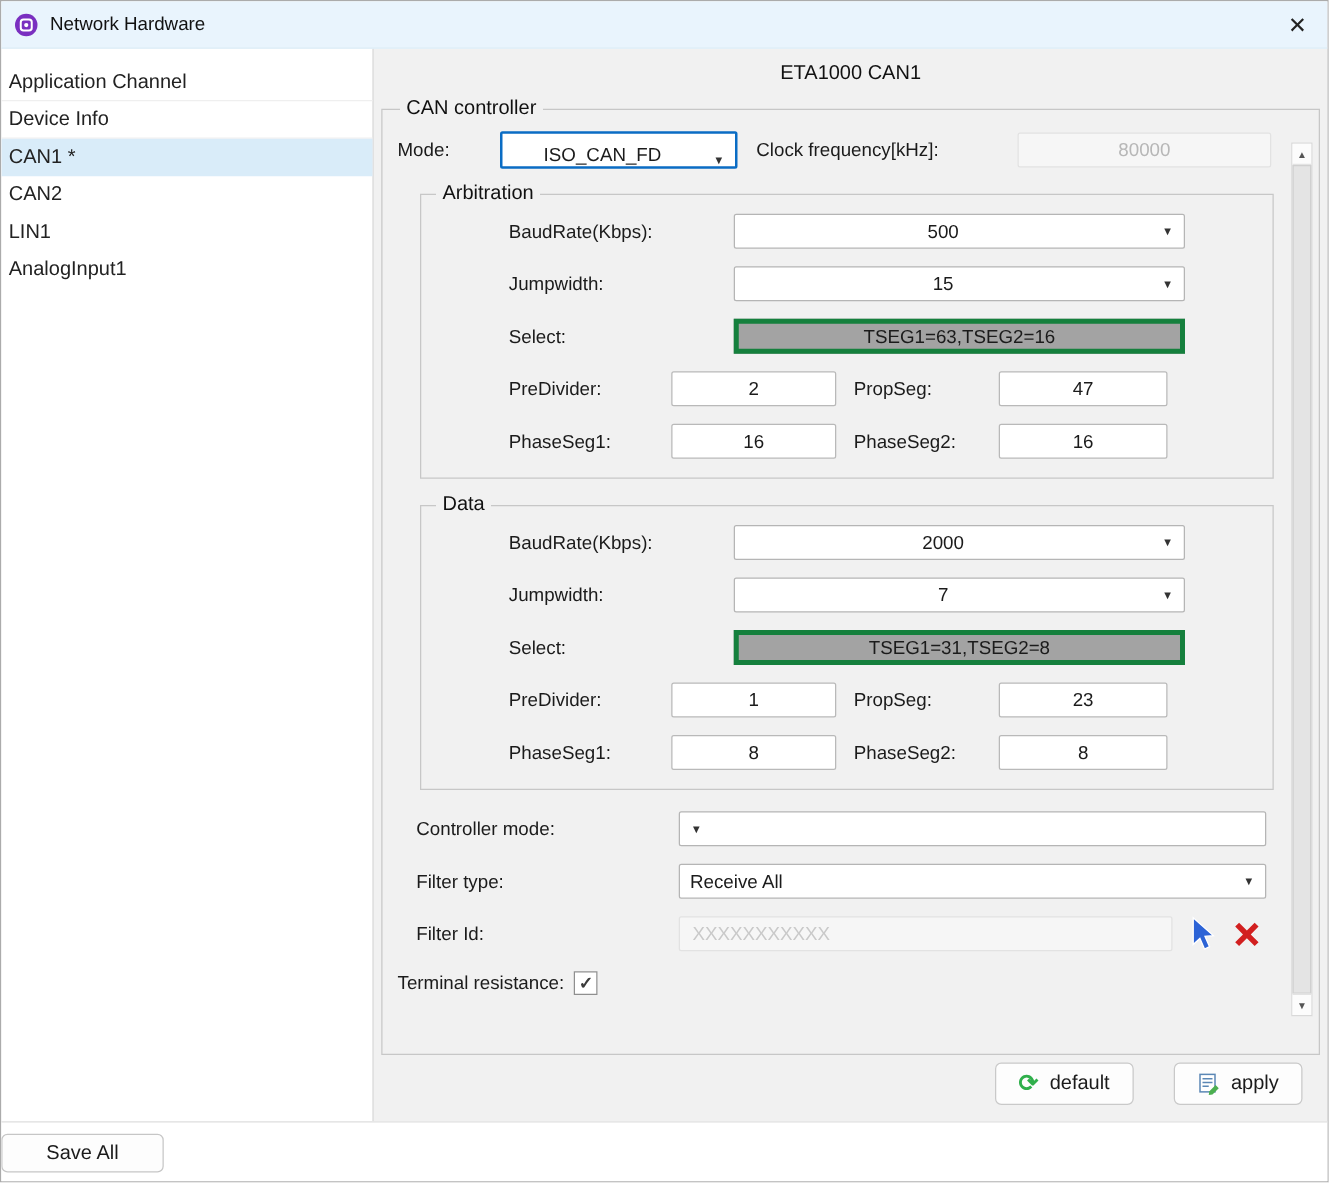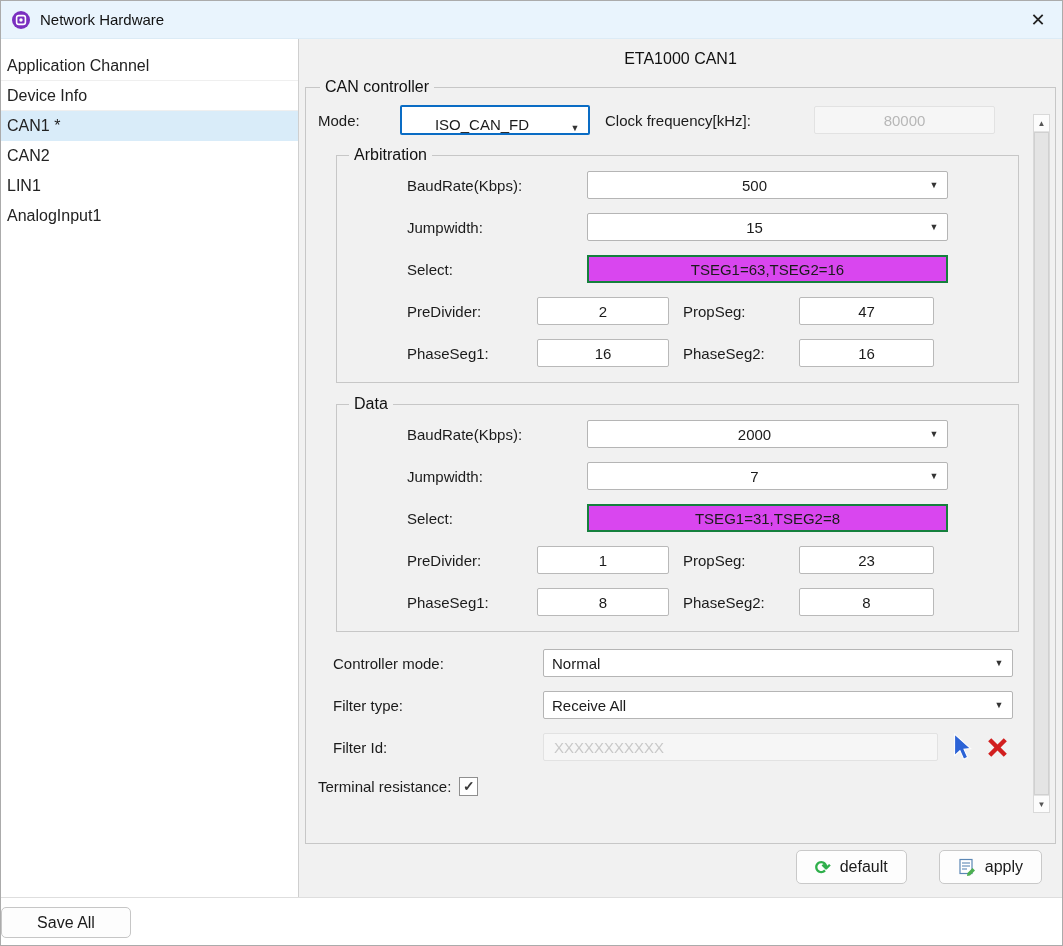--- a/index.html
+++ b/index.html
@@ -61,25 +61,25 @@
            display:flex; align-items:center; cursor:default; }
   .combo .val { flex:1; text-align:center; font-size:15px; padding:0 2px; white-space:nowrap; overflow:hidden; }
   .combo.left .val { text-align:left; padding-left:8px; }
   .combo .arrow { width:26px; text-align:center; font-size:9px; color:#333; flex:0 0 26px; }
   .combo.accent { border:2px solid #0a6cc4; height:30px;align-items:flex-end; }
   .w190 { width:190px; } .w347 { width:361px; } .w470 { width:470px; }
 
   
   input.field { height:28px; border:1px solid #b9b9b9; background:#fff; text-align:center;
                 font-size:15px; font-family:inherit; color:#1b1b1b; border-radius:2px; }
-  .w132 { width:132px; } .w135 { width:135px; } .w193 { width:181px; } .w395 { width:395px; }
+  .w132 { width:132px; } .w135 { width:135px; } .w193 { width:203px; } .w395 { width:395px; }
   input.dis { background:#f6f6f6; border:1px solid #e2e2e2; color:#b7b7b7; }
   input.idfield { text-align:left; padding-left:10px; }
   input::placeholder { color:#c9c9c9; }
-  .readonly { height:28px; background:#d946ef; border:2px solid #15803d; display:flex;
+  .readonly { height:28px; background:#a3a3a3; border:4px solid #15803d; display:flex;
               align-items:center; justify-content:center; font-size:15px; color:#1b1b1b; }
 
   
   .filter-icons { display:flex; align-items:center; margin-left:8px; gap:6px; }
   .icon-btn { width:30px; height:30px; display:flex; align-items:center; justify-content:center; cursor:default; }
 
   
   .checkbox { width:19px; height:19px; border:1px solid #8f8f8f; background:#fff; margin-left:8px;
               display:inline-flex; align-items:center; justify-content:center; font-size:14px;
               font-weight:bold; color:#3b3b3b; cursor:default; }
@@ -226,21 +226,20 @@
             <span class="lbl lbl-b">PhaseSeg1:</span>
             <input class="field w132" value="8" style="">
             <span class="lbl lbl-c">PhaseSeg2:</span>
             <input class="field w135" value="8" style="">
           </div>
         </fieldset>
 
         <div class="row ctl-row" style="margin-top:10px;">
           <span class="lbl ctl-lbl">Controller mode:</span>
           <div class="combo left w470">
-            <span class="val">Normal</span>
             <span class="arrow">▼</span>
           </div>
         </div>
 
         <div class="row ctl-row">
           <span class="lbl ctl-lbl">Filter type:</span>
           <div class="combo left w470">
             <span class="val">Receive All</span>
             <span class="arrow">▼</span>
           </div>

